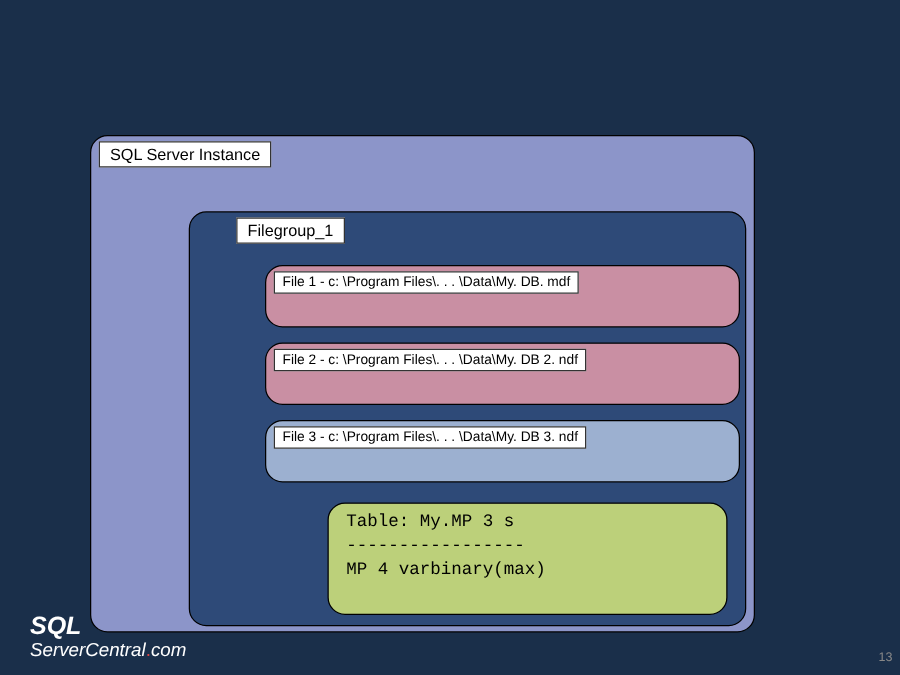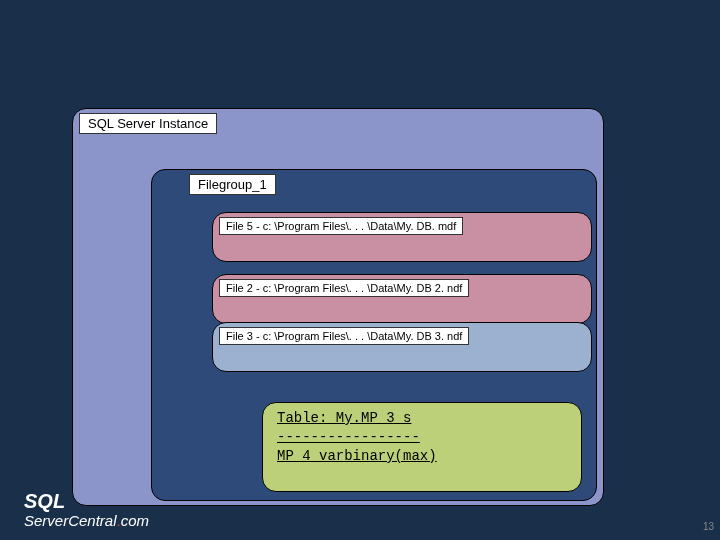--- a/index.html
+++ b/index.html
@@ -81,21 +81,20 @@
     width: 320px;
     height: 90px;
     background: #bcd07a;
     border: 1.5px solid #000;
     border-radius: 14px;
     padding: 6px 14px;
     box-sizing: border-box;
     font-family: "Courier New", monospace;
     font-size: 14px;
     line-height: 1.35;
-    text-decoration: underline;
   }
   .logo {
     position: absolute;
     left: 24px;
     bottom: 12px;
     color: #fff;
     font-style: italic;
     font-weight: bold;
     font-size: 20px;
     line-height: 0.9;
@@ -119,28 +118,28 @@
 </head>
 <body>
 
 <div class="outer-box">
   <div class="outer-label">SQL Server Instance</div>
 
   <div class="filegroup-box">
     <div class="filegroup-label">Filegroup_1</div>
 
     <div class="file-box" style="top:42px;">
-      <div class="file-label">File 5 - c: \Program Files\. . . \Data\My. DB. mdf</div>
+      <div class="file-label">File 1 - c: \Program Files\. . . \Data\My. DB. mdf</div>
     </div>
 
     <div class="file-box" style="top:104px;">
       <div class="file-label">File 2 - c: \Program Files\. . . \Data\My. DB 2. ndf</div>
     </div>
 
-    <div class="file-box file-box-3" style="top:152px;">
+    <div class="file-box file-box-3" style="top:166px;">
       <div class="file-label">File 3 - c: \Program Files\. . . \Data\My. DB 3. ndf</div>
     </div>
 
     <div class="table-box">
       <div>Table: My.MP 3 s</div>
       <div>-----------------</div>
       <div>MP 4 varbinary(max)</div>
     </div>
   </div>
 </div>

